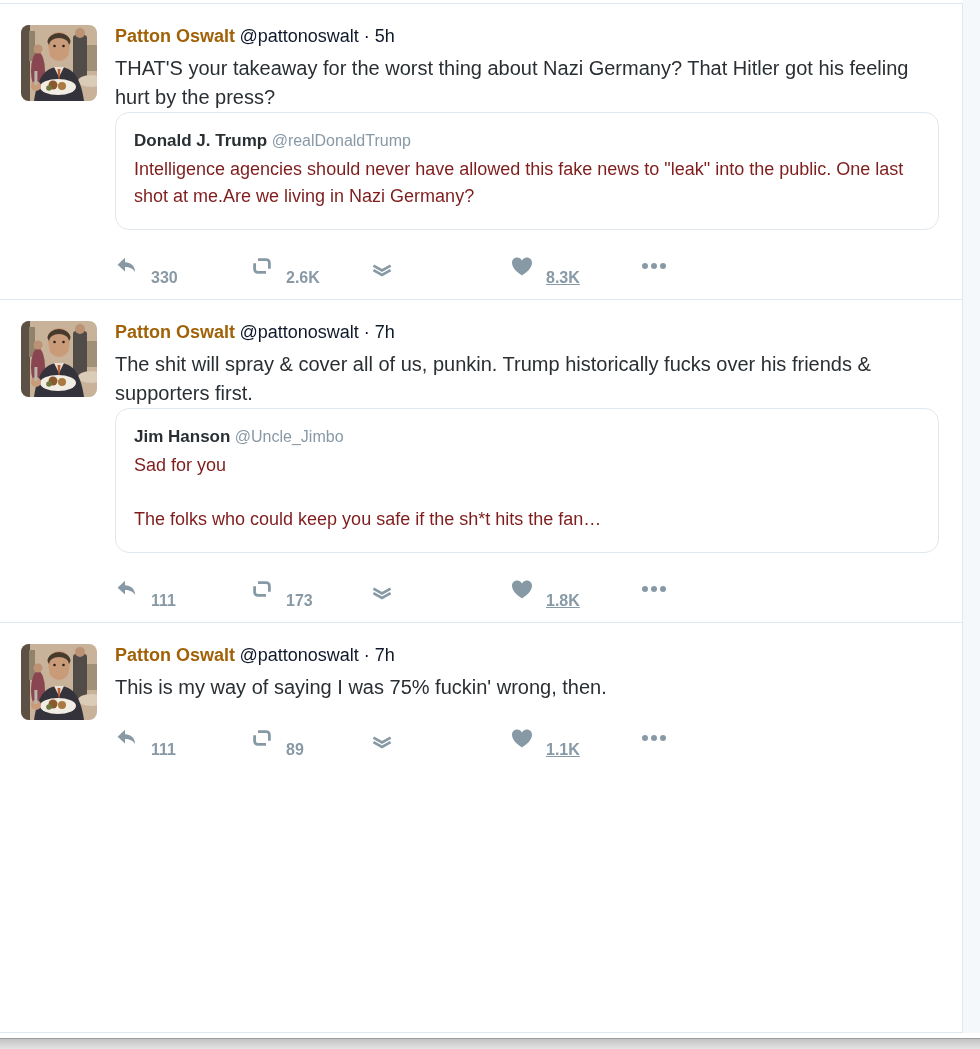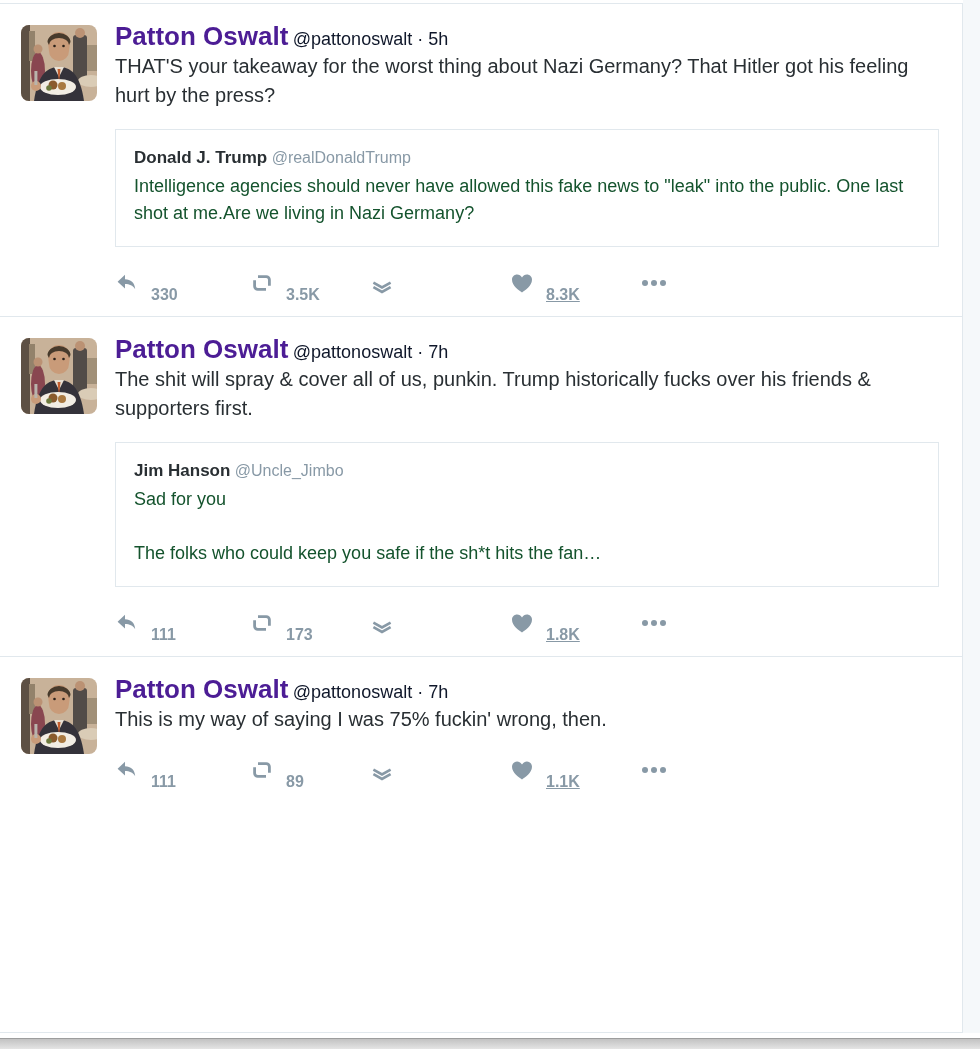--- a/index.html
+++ b/index.html
@@ -35,40 +35,40 @@
     border-bottom:1px solid #e1e8ed;
   }
   .tweet:last-child { border-bottom:none; }
   .avatar {
     position:absolute; left:21px; top:21px;
     width:76px; height:76px; border-radius:8px; overflow:hidden;
     cursor:pointer;
   }
   .avatar svg { display:block; width:76px; height:76px; }
   .tweet-header { line-height:24px; white-space:nowrap; }
-  .name { font-weight:bold; font-size:26px; color:#4c1d95; cursor:pointer; }
+  .name { font-weight:bold; font-size:18px; color:#a16207; cursor:pointer; }
   .meta { color:#0f172a; font-size:18px; }
   .tweet-text {
+    margin-top:5px;
     font-size:20px; line-height:29px; color:#292f33;
     max-width:825px;
   }
   .quote {
-    margin-top:19px;
-    border:1px solid #e1e8ed; border-radius:0;
+    border:1px solid #e1e8ed; border-radius:14px;
     padding:17px 18px 19px 18px;
     max-width:825px;
     cursor:pointer;
     background:#fff;
   }
   .quote-header { line-height:22px; }
   .qname { font-weight:bold; font-size:17px; color:#292f33; }
   .qhandle { color:#8899a6; font-size:16px; }
   .quote-text {
     margin-top:4px;
-    font-size:18px; line-height:27px; color:#14532d;
+    font-size:18px; line-height:27px; color:#7f1d1d;
     white-space:pre-line;
   }
   .actions {
     margin-top:23px;
     display:flex; align-items:center;
     color:#8899a6;
     height:26px;
   }
   .action { display:flex; align-items:center; cursor:pointer; }
   .action .icon { flex:none; }
@@ -167,21 +167,21 @@
         <div class="action act-reply">
           <svg class="icon">
               <use href="#i-reply"></use>
             </svg>
           <span class="count">330</span>
         </div>
         <div class="action act-rt">
           <svg class="icon stroke">
               <use href="#i-retweet"></use>
             </svg>
-          <span class="count">3.5K</span>
+          <span class="count">2.6K</span>
         </div>
         <div class="action act-stack">
           <svg class="icon stroke">
               <use href="#i-stack"></use>
             </svg>
         </div>
         <div class="action act-like">
           <svg class="icon">
               <use href="#i-heart"></use>
             </svg>

